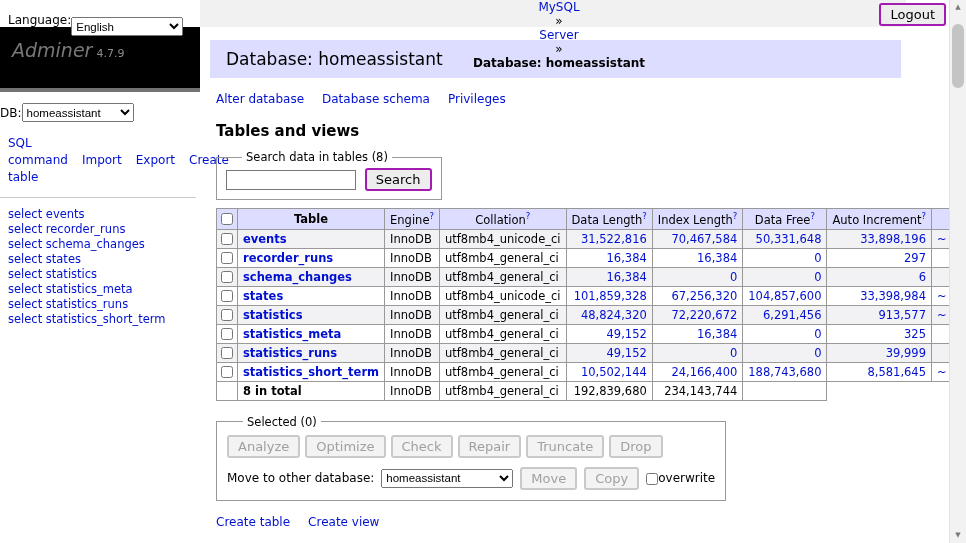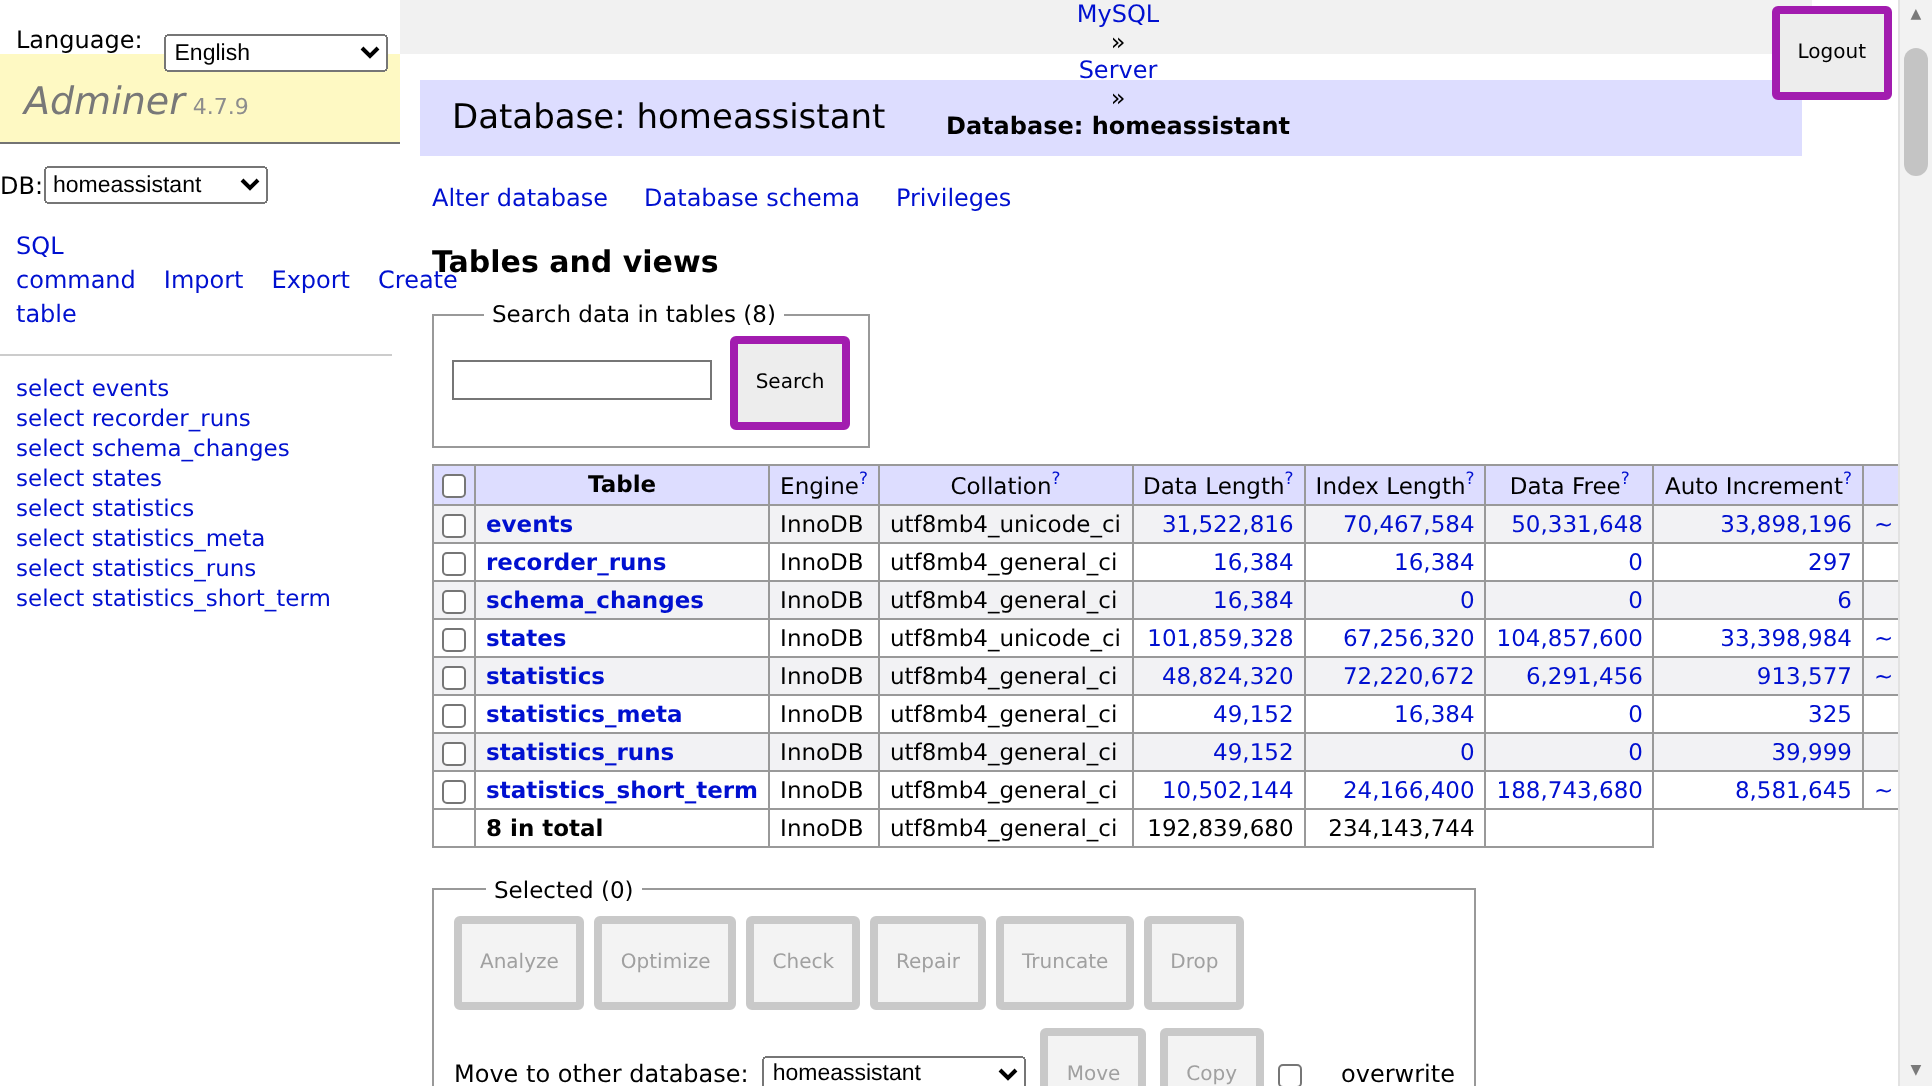--- a/index.html
+++ b/index.html
@@ -5,36 +5,36 @@
   * { margin:0; padding:0; box-sizing:border-box; }
   html,body { width:966px; height:543px; overflow:hidden; background:#fff;
               font-family:"DejaVu Sans", "Liberation Sans", sans-serif; font-size:12px; color:#000; }
   #app { position:relative; width:966px; height:543px; overflow:hidden; background:#fff; }
 
   a.lnk { color:var(--link,#0000d8); text-decoration:none; cursor:pointer; }
   a.blk { display:block; line-height:15px; font-size:11.5px; }
 
   
   .topbar { position:absolute; top:0; left:0; width:966px; height:27px; background:#fff; z-index:5; }
-  .lang { position:absolute; left:8px; top:4px; display:flex; align-items:center; gap:11px;justify-content:space-between; }
+  .lang { position:absolute; left:8px; top:4px; display:flex; align-items:center; gap:0;justify-content:space-between; }
   .lang select { width:112px; height:19px; font-size:11.5px;margin-top:13px; }
   .breadcrumb { position:absolute; left:200px; top:0; width:706px; height:27px; background:#f1f1f1;
                 display:flex; align-items:center; padding-left:12px;flex-direction:column; }
   .breadcrumb .sep { margin:0 5px; }
   .breadcrumb b { font-weight:bold; }
   .logout { position:absolute; right:20px; top:3px; }
 
   
-  .btn { font-family:inherit; font-size:10px; padding:14px 9px; background:#ededed;
-         border:4px solid #a21caf; border-radius:3px; color:#000; cursor:pointer; }
+  .btn { font-family:inherit; font-size:13px; padding:2px 9px; background:#ededed;
+         border:2px solid #a21caf; border-radius:3px; color:#000; cursor:pointer; }
   .btn:disabled { color:#a0a0a0; border-color:#c9c9c9; background:#f3f3f3; cursor:default; }
 
   
   .sidebar { position:absolute; left:0; top:27px; width:200px; bottom:0; background:#fff; }
-  .sidebar h1 { background:#fef9c3; border-bottom:1px solid #737373; padding:8px 12px 8px; font-weight:normal; }
+  .sidebar h1 { background:#000000; border-bottom:4px solid #737373; padding:8px 12px 25px; font-weight:normal; }
   .app-name { font-style:italic; font-size:19px; color:#787878; }
   .version { font-size:11px; color:#8d8d8d; margin-left:4px; }
   .db-row { padding:11px 0 9px; display:flex; align-items:center; gap:0; }
   .db-row select { width:112px; height:19px; font-size:11.5px; }
   .cmd-links { padding:4px 8px 12px; border-bottom:1px solid #ccc; line-height:1.4; width:196px; }
   .cmd-links a { margin-right:14px; }
   .tbl-links { padding:9px 8px; }
 
   
   .main { position:absolute; left:200px; top:27px; width:749px; bottom:0; overflow:hidden; }
@@ -61,21 +61,21 @@
   td.num { text-align:right; }
   tr.total th, tr.total td { background:#fff; }
   tr.total th { font-weight:bold; }
   tr.total td.num { color:#000; }
   td.nb { border:none; background:#fff; }
 
   .selected-fs { margin:14px 0 0 16px; padding:6px 10px 10px; }
   .btn-row { display:flex; gap:5px; }
   .move-row { margin-top:9px; display:flex; align-items:center; gap:7px; }
   .move-row select { width:132px; height:19px; font-size:11.5px; }
-  .move-row label { display:flex; align-items:flex-end; gap:20px; cursor:pointer; }
+  .move-row label { display:flex; align-items:flex-end; gap:0; cursor:pointer; }
 
   
   .scrollbar { position:absolute; top:0; right:0; bottom:0; width:17px; background:#f2f2f2;
                border-left:1px solid #e2e2e2; z-index:10; }
   .sb-arrow { width:100%; height:15px; font-size:7px; color:#7a7a7a; text-align:center; line-height:15px; }
   .sb-arrow.down { position:absolute; bottom:0; }
   .sb-thumb { position:absolute; top:24px; left:2px; width:12px; height:64px; background:#c4c4c4; border-radius:6px; }
 </style>
 </head>
 <body>

